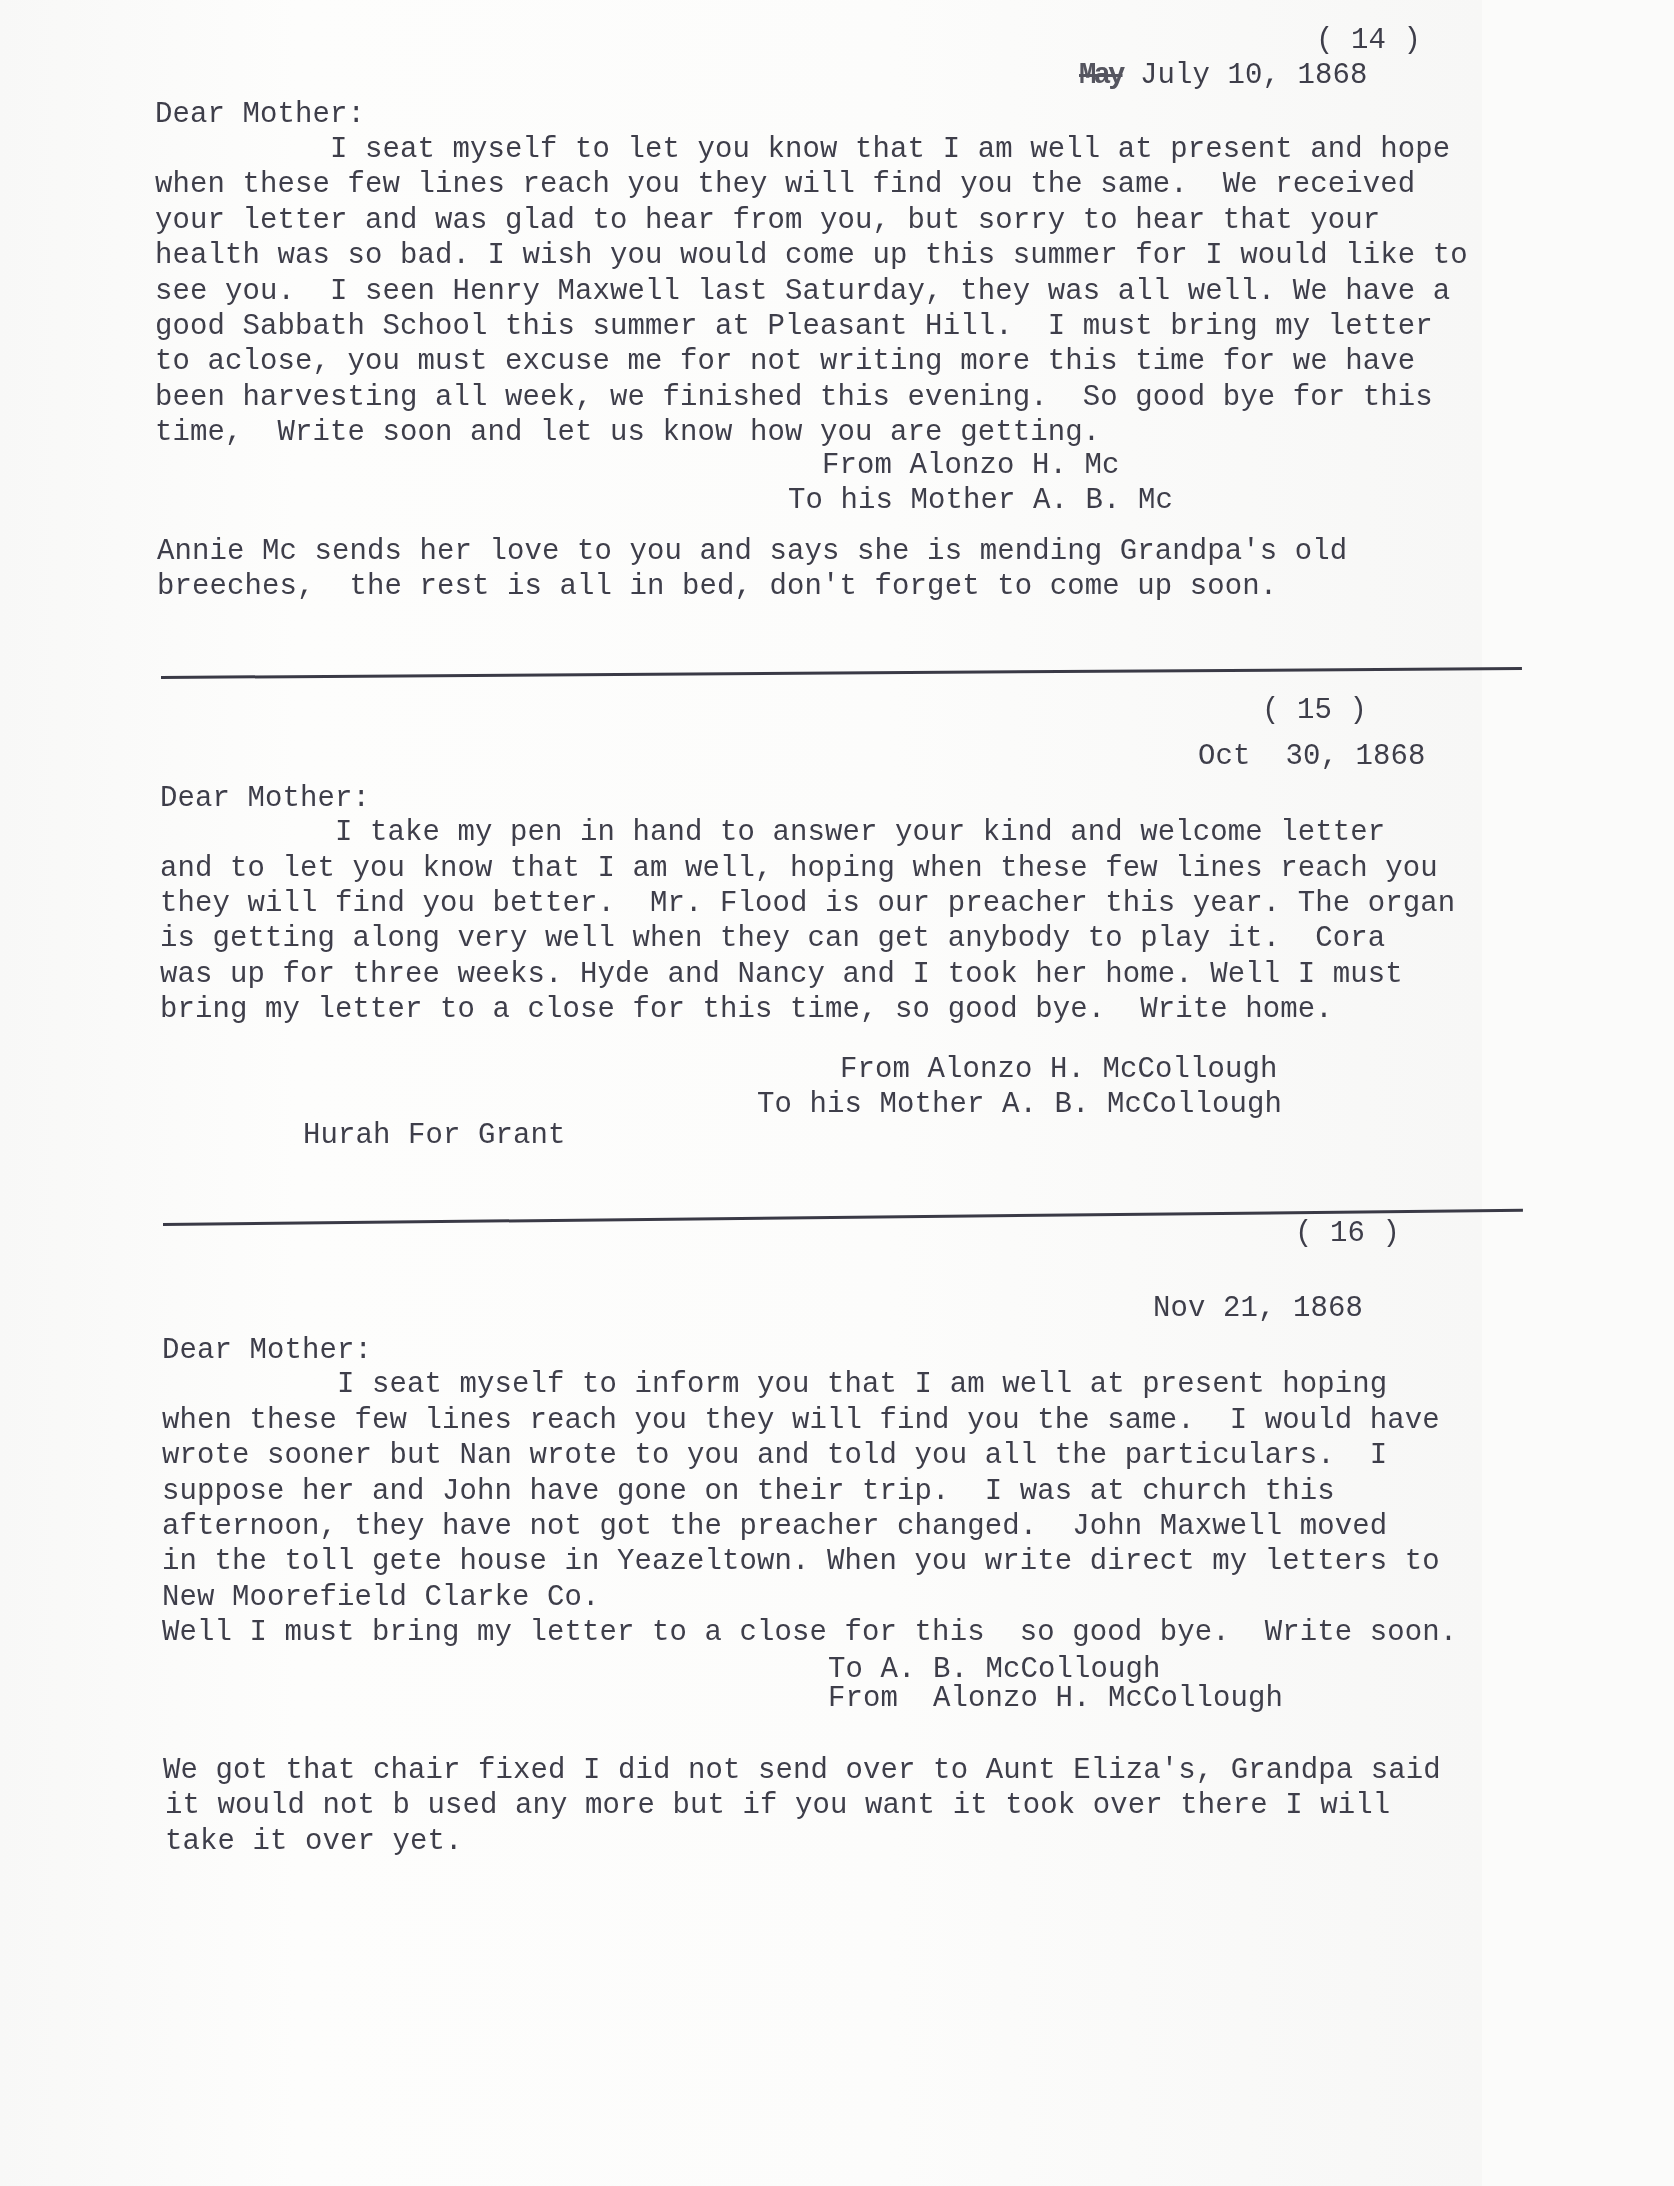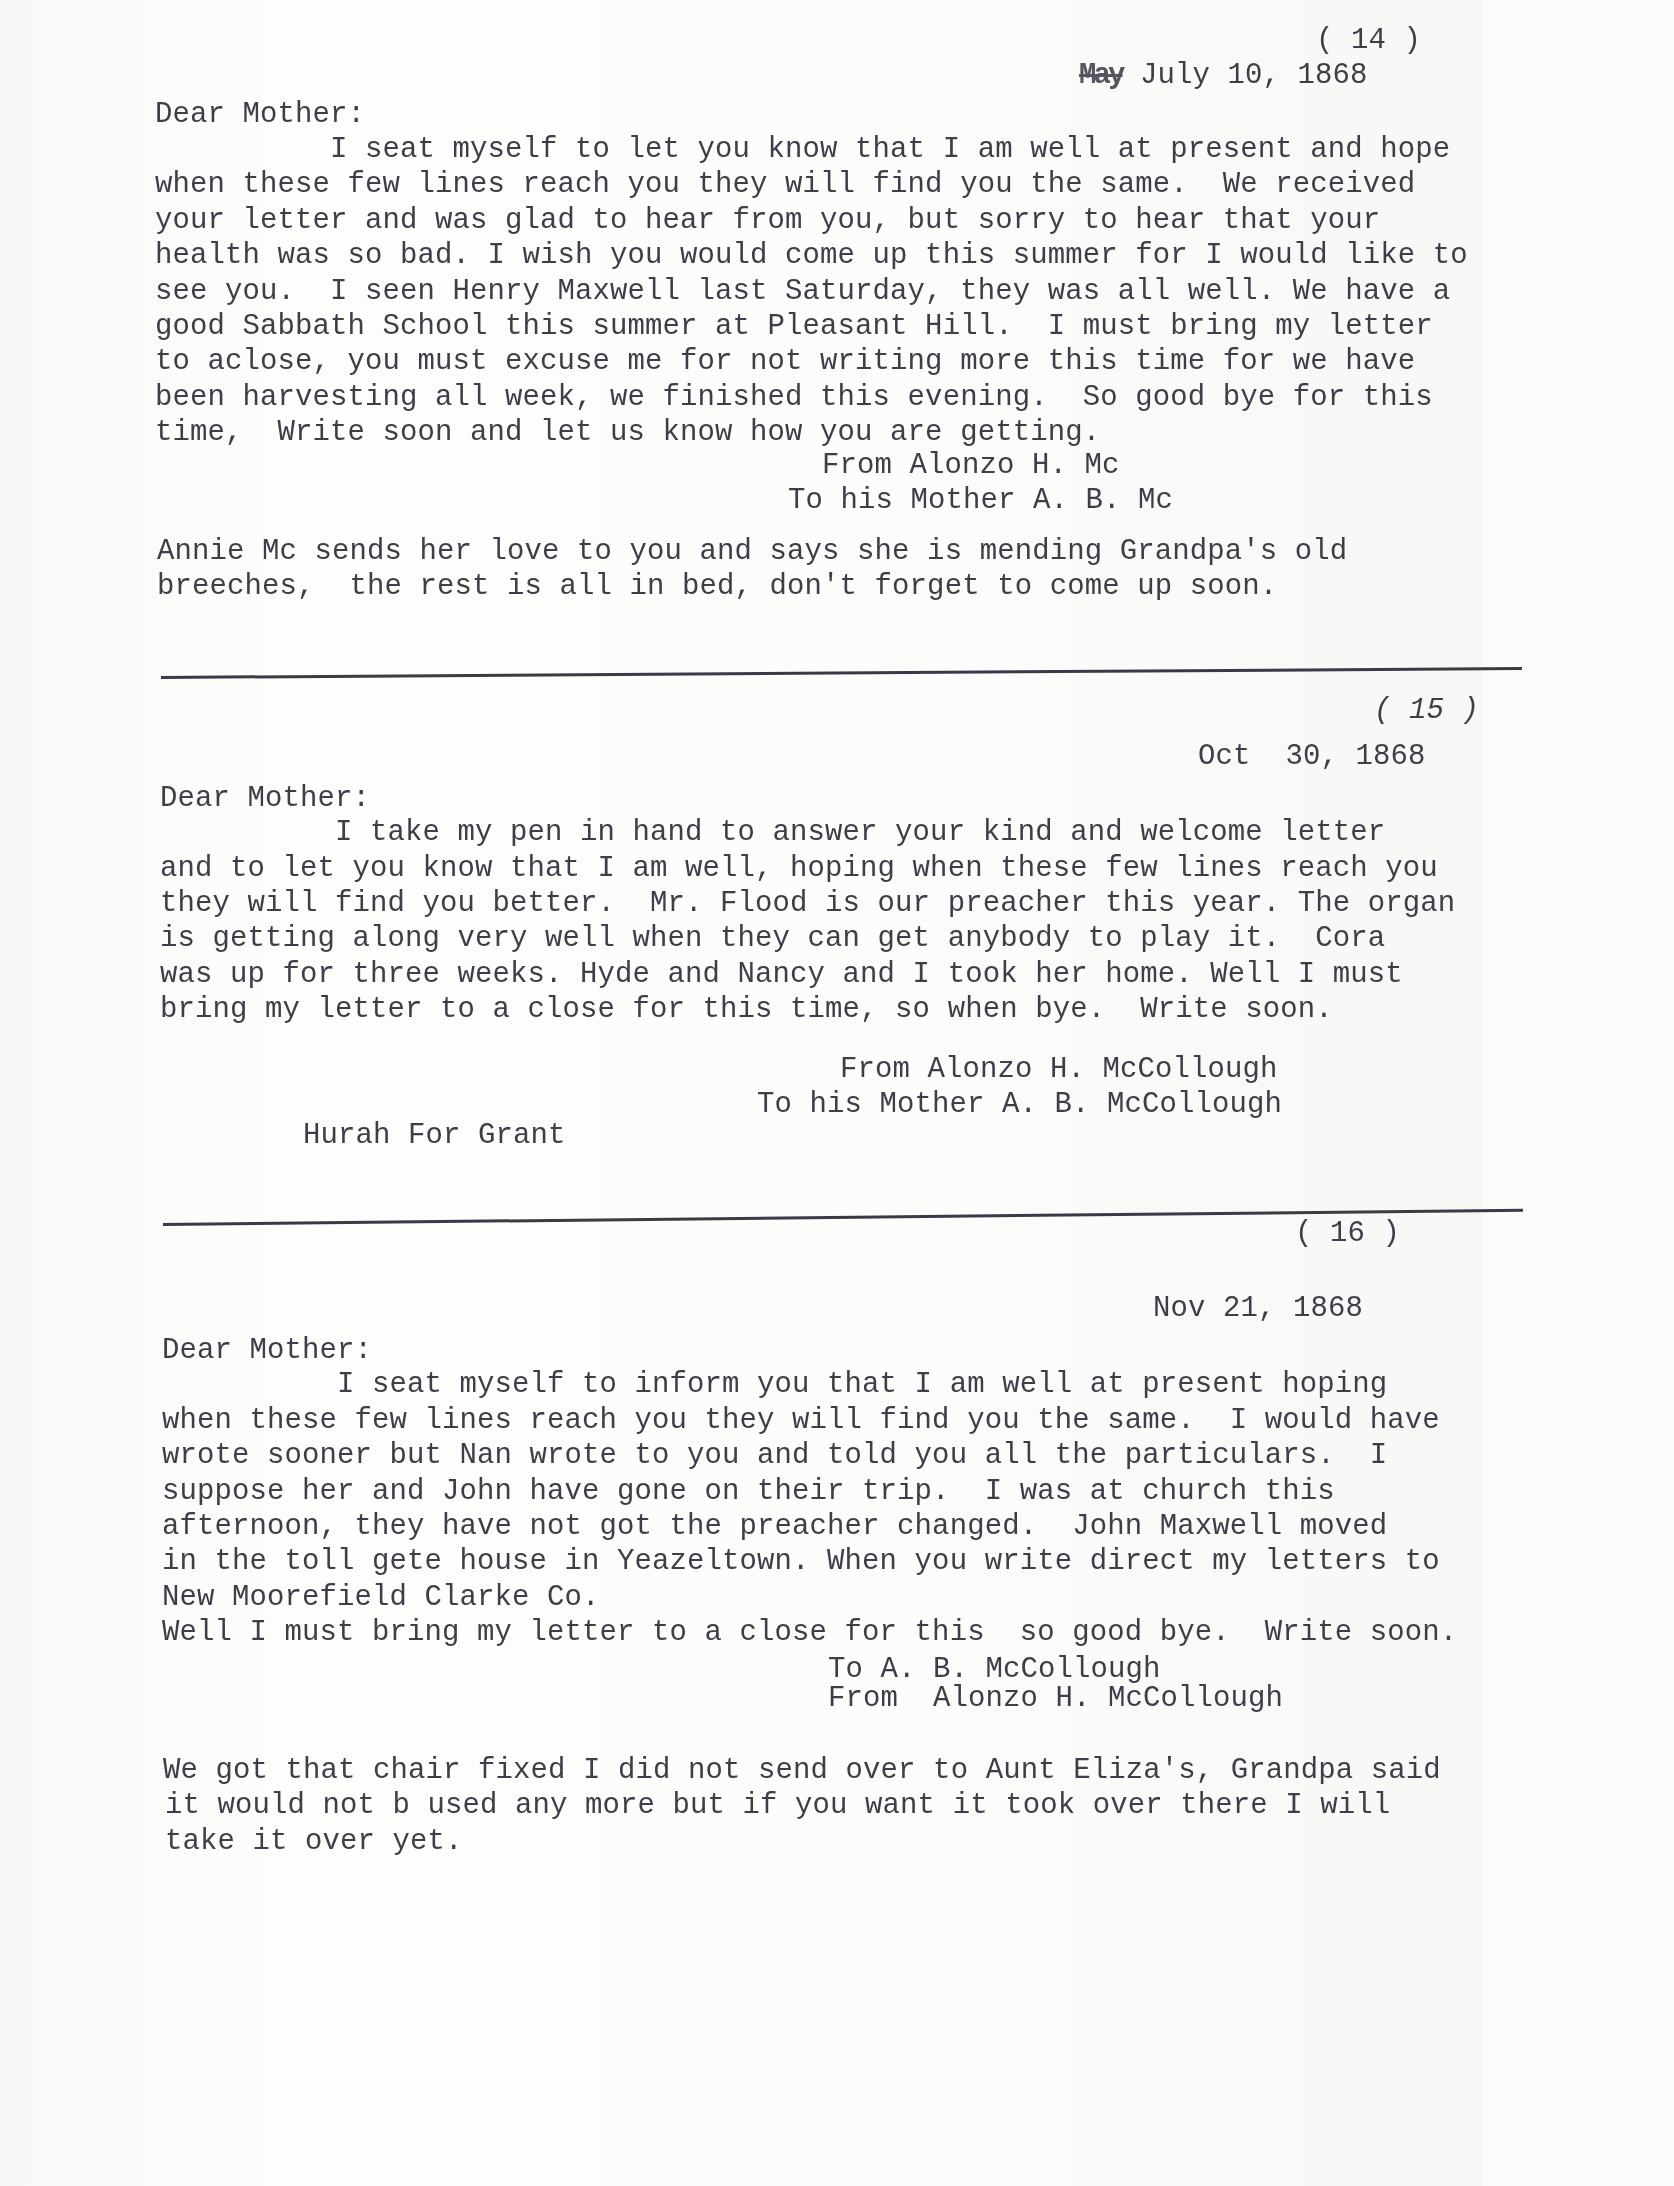--- a/index.html
+++ b/index.html
@@ -67,31 +67,31 @@
     <div class="line" style="left:822px; top:448px;">From Alonzo H. Mc</div>
     <div class="line" style="left:788px; top:483px;">To his Mother A. B. Mc</div>
 
     <div class="line" style="left:157px; top:534px;">Annie Mc sends her love to you and says she is mending Grandpa's old</div>
     <div class="line" style="left:157px; top:569px;">breeches,  the rest is all in bed, don't forget to come up soon.</div>
   </div>
 
   <div class="rule" style="left:161px; top:676px; width:1361px; transform: rotate(-0.38deg);"></div>
 
   <div>
-    <div class="line" style="left:1374px; top:693px;font-style:italic;">( 15 )</div>
+    <div class="line" style="left:1262px; top:693px;">( 15 )</div>
     <div class="line" style="left:1153px; top:739px;margin-left:45px;">Oct  30, 1868</div>
 
     <div class="line" style="left:160px; top:781px;">Dear Mother:</div>
 
     <div class="line" style="left:160px; top:815px;">          I take my pen in hand to answer your kind and welcome letter</div>
     <div class="line" style="left:160px; top:851px;">and to let you know that I am well, hoping when these few lines reach you</div>
     <div class="line" style="left:160px; top:886px;">they will find you better.  Mr. Flood is our preacher this year. The organ</div>
     <div class="line" style="left:160px; top:921px;">is getting along very well when they can get anybody to play it.  Cora</div>
     <div class="line" style="left:160px; top:957px;">was up for three weeks. Hyde and Nancy and I took her home. Well I must</div>
-    <div class="line" style="left:160px; top:992px;">bring my letter to a close for this time, so when bye.  Write soon.</div>
+    <div class="line" style="left:160px; top:992px;">bring my letter to a close for this time, so good bye.  Write home.</div>
 
     <div class="line" style="left:840px; top:1052px;">From Alonzo H. McCollough</div>
     <div class="line" style="left:757px; top:1087px;">To his Mother A. B. McCollough</div>
 
     <div class="line" style="left:303px; top:1118px;">Hurah For Grant</div>
   </div>
 
   <div class="rule" style="left:163px; top:1223px; width:1360px; transform: rotate(-0.6deg);"></div>
 
   <div>

